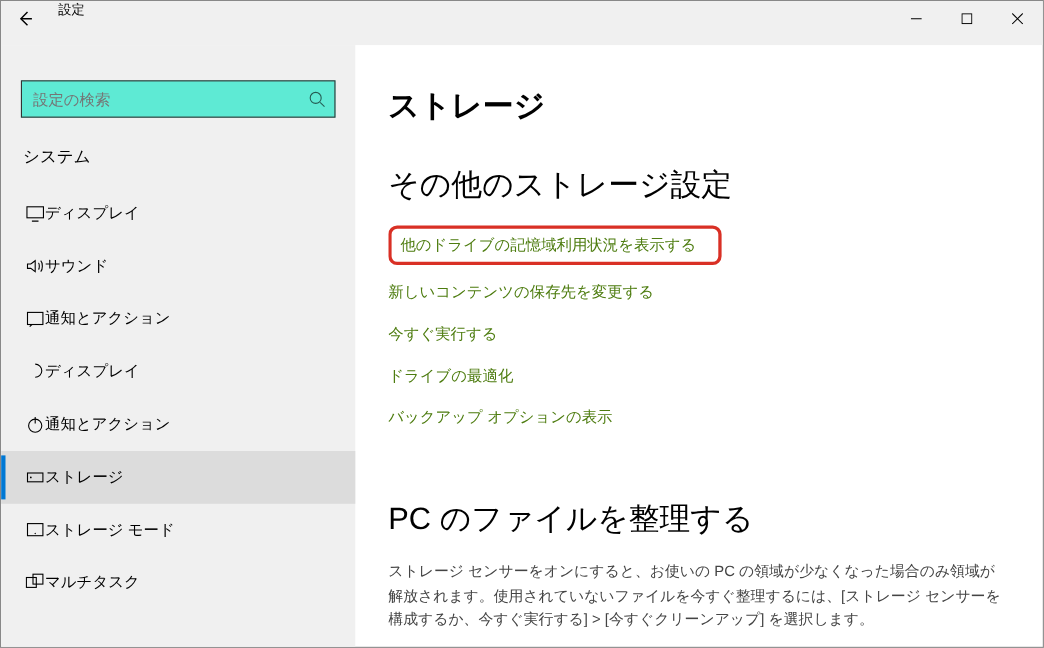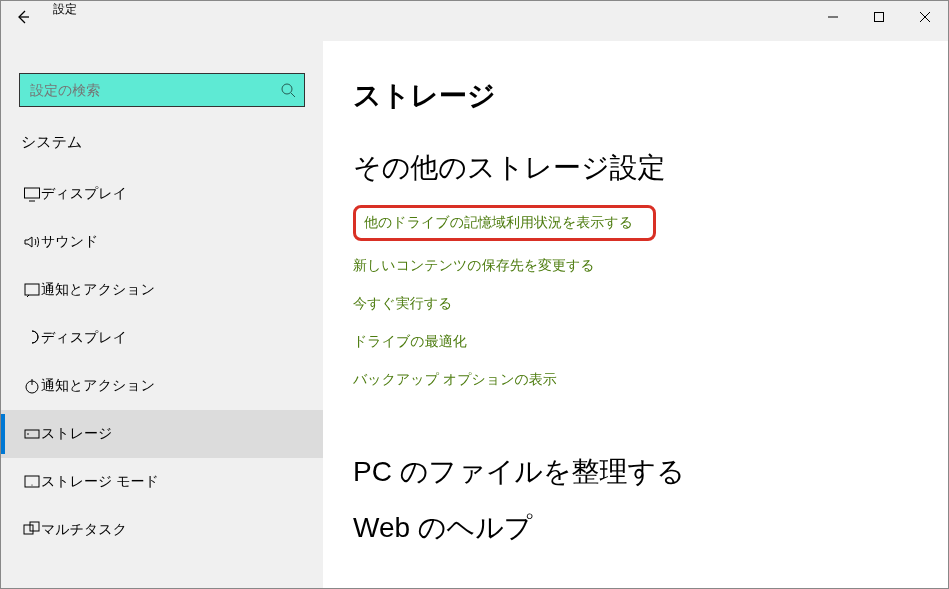--- a/index.html
+++ b/index.html
@@ -270,18 +270,19 @@
 
       <a class="link highlight">他のドライブの記憶域利用状況を表示する</a><br>
       <a class="link">新しいコンテンツの保存先を変更する</a>
       <a class="link">今すぐ実行する</a>
       <a class="link">ドライブの最適化</a>
       <a class="link">バックアップ オプションの表示</a>
 
       <div class="section-gap"></div>
 
       <h2 class="section-title">PC のファイルを整理する</h2>
+      <p class="bodytext">ストレージ センサーをオンにすると、お使いの PC の領域が少なくなった場合のみ領域が解放されます。使用されていないファイルを今すぐ整理するには、[ストレージ センサーを構成するか、今すぐ実行する] &gt; [今すぐクリーンアップ] を選択します。</p>
 
       <h2 class="section-title">Web のヘルプ</h2>
       
     </div>
   </div>
 </div>
 
 </body></html>

